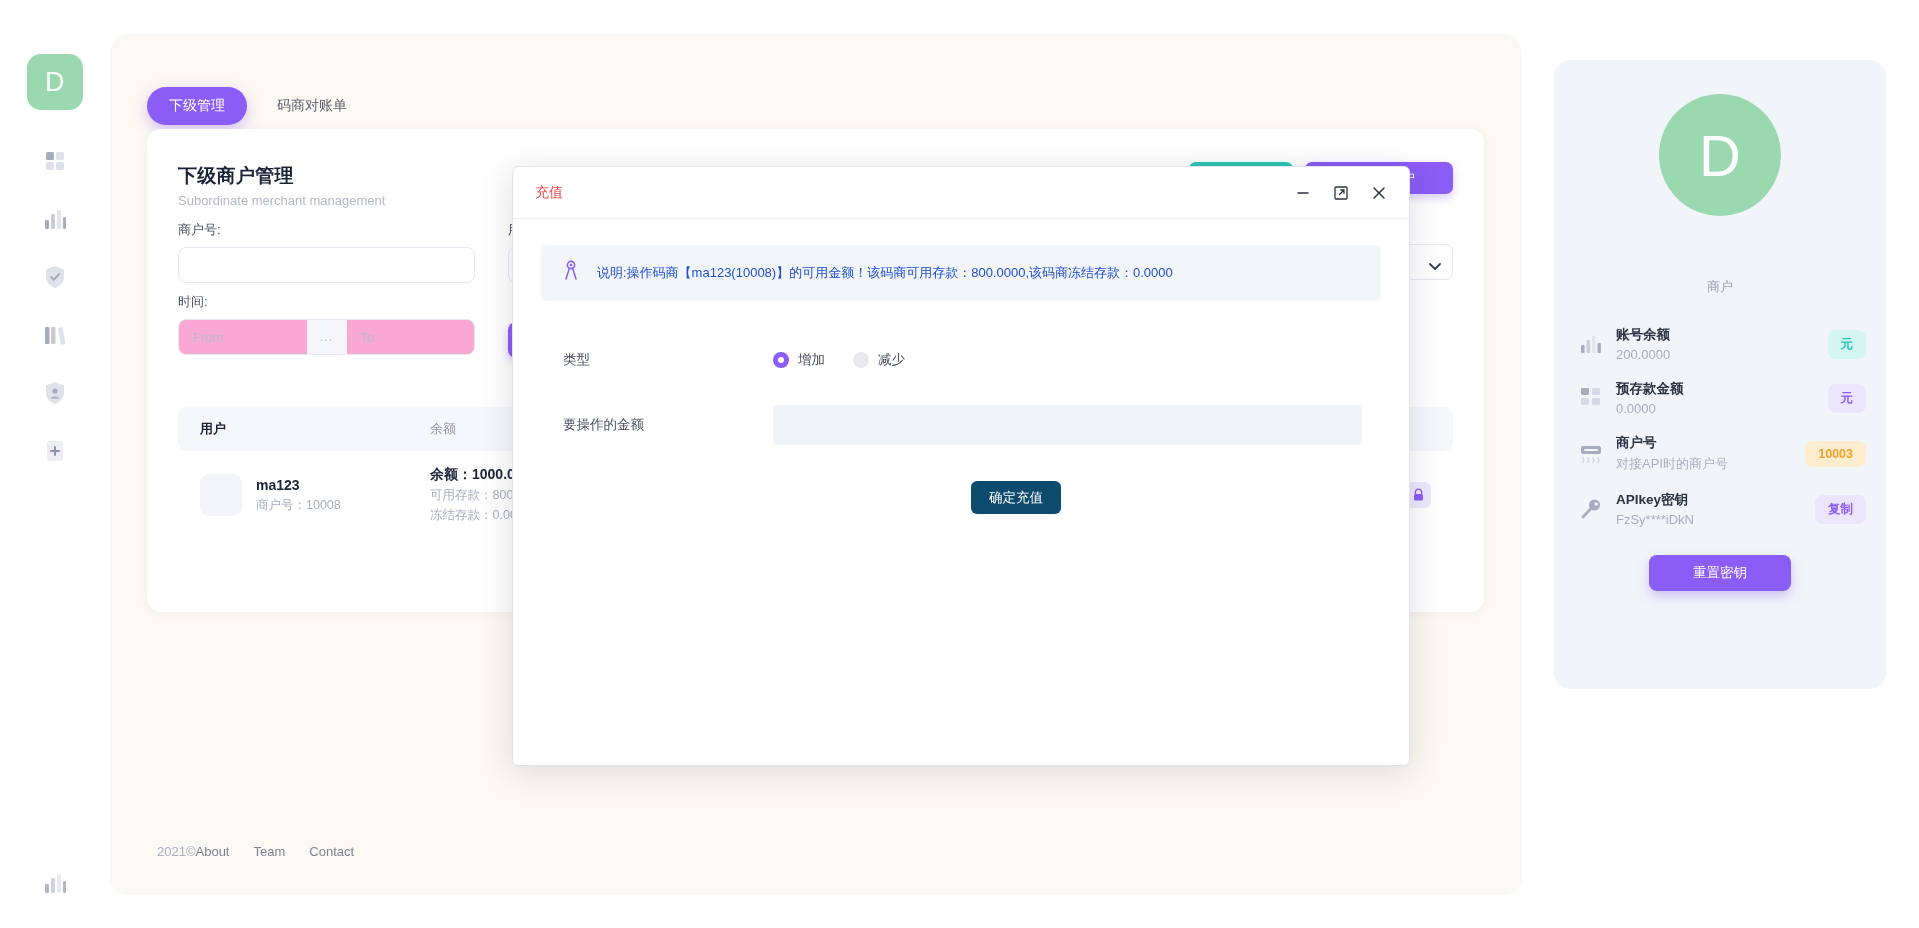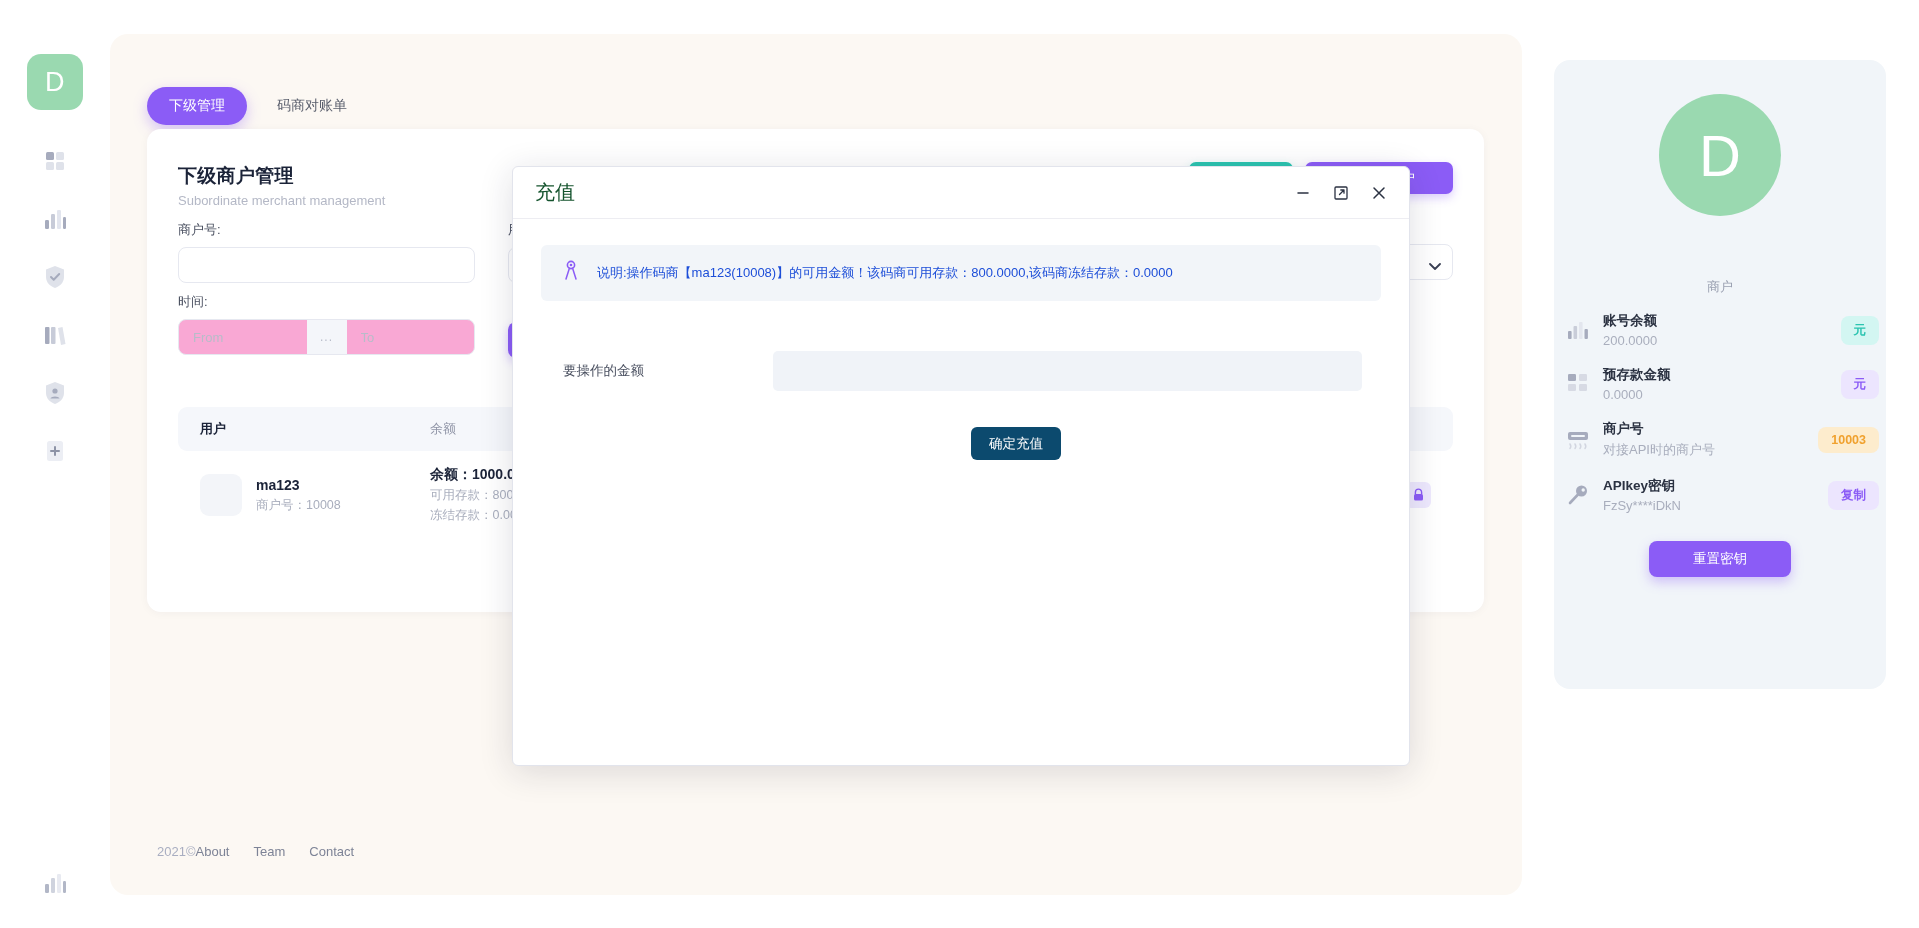--- a/index.html
+++ b/index.html
@@ -105,21 +105,21 @@
   .rpanel {
     position: absolute; right: 33px; top: 60px; width: 332px; height: 629px;
     background: #f1f5f9; border-radius: 16px;
   }
   .rp-avatar {
     margin: 34px auto 0; width: 122px; height: 122px; border-radius: 50%;
     background: #9ad9b0; color: #fff; display: flex; align-items: center; justify-content: center;
     font-size: 58px; font-weight: 300;
   }
   .rp-role { text-align: center; margin-top: 62px; font-size: 13px; color: #9aa0b1; }
-  .rp-rows { margin-top: 16px; padding: 0 7px; display: flex; flex-direction: column; gap: 18px; }
+  .rp-rows { margin-top: 30px; padding: 0 20px; display: flex; flex-direction: column; gap: 18px; }
   .rp-row { display: flex; align-items: center; }
   .rp-ic { width: 34px; display: flex; align-items: center; justify-content: center; }
   .rp-txt { flex: 1; margin-left: 8px; }
   .rp-title { font-size: 13.5px; font-weight: 700; color: #2b3242; }
   .rp-val { font-size: 13px; color: #a9aebd; margin-top: 3px; }
   .rp-badge { padding: 6px 13px; border-radius: 8px; font-size: 12.5px; font-weight: 600; }
   .bg-teal   { background: #d3f6f2; color: #2bc4b0; }
   .bg-purple { background: #ece5fe; color: #8b5cf6; }
   .bg-orange { background: #fdeccd; color: #f0a12e; }
   .rp-reset {
@@ -129,21 +129,21 @@
     box-shadow: 0 5px 12px rgba(139,92,246,.35);
   }
 
   
   .modal {
     position: absolute; left: 512px; top: 166px; width: 898px; height: 600px;
     background: #fff; border: 1px solid #e2e4ec; border-radius: 6px;
     box-shadow: 0 6px 34px rgba(25,30,60,.14);
   }
   .m-title-bar { height: 52px; border-bottom: 1px solid #ededf2; display: flex; align-items: center; padding: 0 22px; }
-  .m-title { font-size: 20px; color: #14532d; }
+  .m-title { font-size: 14px; color: #ef4444; }
   .m-wctrls { margin-left: auto; display: flex; align-items: center; gap: 22px; }
   .wc { width: 16px; height: 16px; display: flex; align-items: center; justify-content: center; cursor: pointer; }
   .m-body { padding: 26px 28px 0; }
   .m-banner {
     background: #f2f5f9; border-radius: 6px; height: 56px; display: flex; align-items: center; padding: 0 20px;
   }
   .m-banner-txt { font-size: 13px; color: #1d4ed8; margin-left: 16px; }
   .m-form { margin-top: 50px; padding-left: 22px; }
   .m-field { display: flex; align-items: center; margin-bottom: 36px; }
   .m-label { width: 210px; font-size: 13.5px; color: #4a5060; }
@@ -429,20 +429,33 @@
           <svg width="20" height="22" viewBox="0 0 20 22">
               <circle cx="10" cy="5" r="3.6" fill="none" stroke="#8b5cf6" stroke-width="1.6"></circle>
               <circle cx="10" cy="5" r="1.3" fill="#8b5cf6"></circle>
               <path d="M8.4 8.2 L5 19 M11.6 8.2 L15 19" stroke="#8b5cf6" stroke-width="1.5" stroke-linecap="round"></path>
             </svg>
         </span>
         <span class="m-banner-txt">说明:操作码商【ma123(10008)】的可用金额！该码商可用存款：800.0000,该码商冻结存款：0.0000</span>
       </div>
 
       <div class="m-form">
+        <div class="m-field">
+          <div class="m-label">类型</div>
+          <div class="radio-group">
+            <div class="radio">
+              <span class="rdot on"></span>
+              <span>增加</span>
+            </div>
+            <div class="radio">
+              <span class="rdot"></span>
+              <span>减少</span>
+            </div>
+          </div>
+        </div>
 
         <div class="m-field">
           <div class="m-label">要操作的金额</div>
           <input class="m-input" type="text" placeholder="" style="">
         </div>
 
         <button class="m-confirm">确定充值</button>
       </div>
     </div>
   </div>

